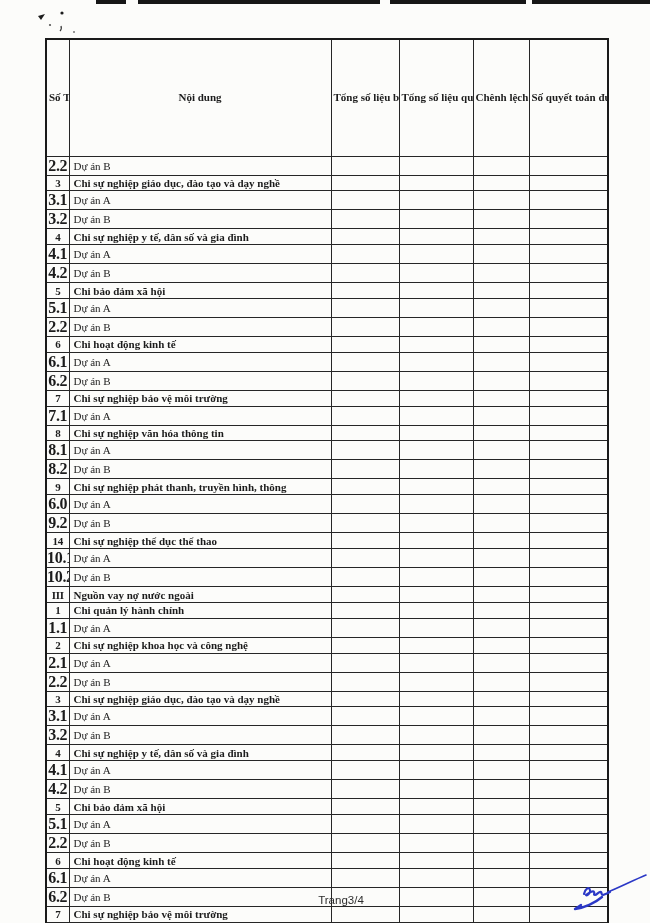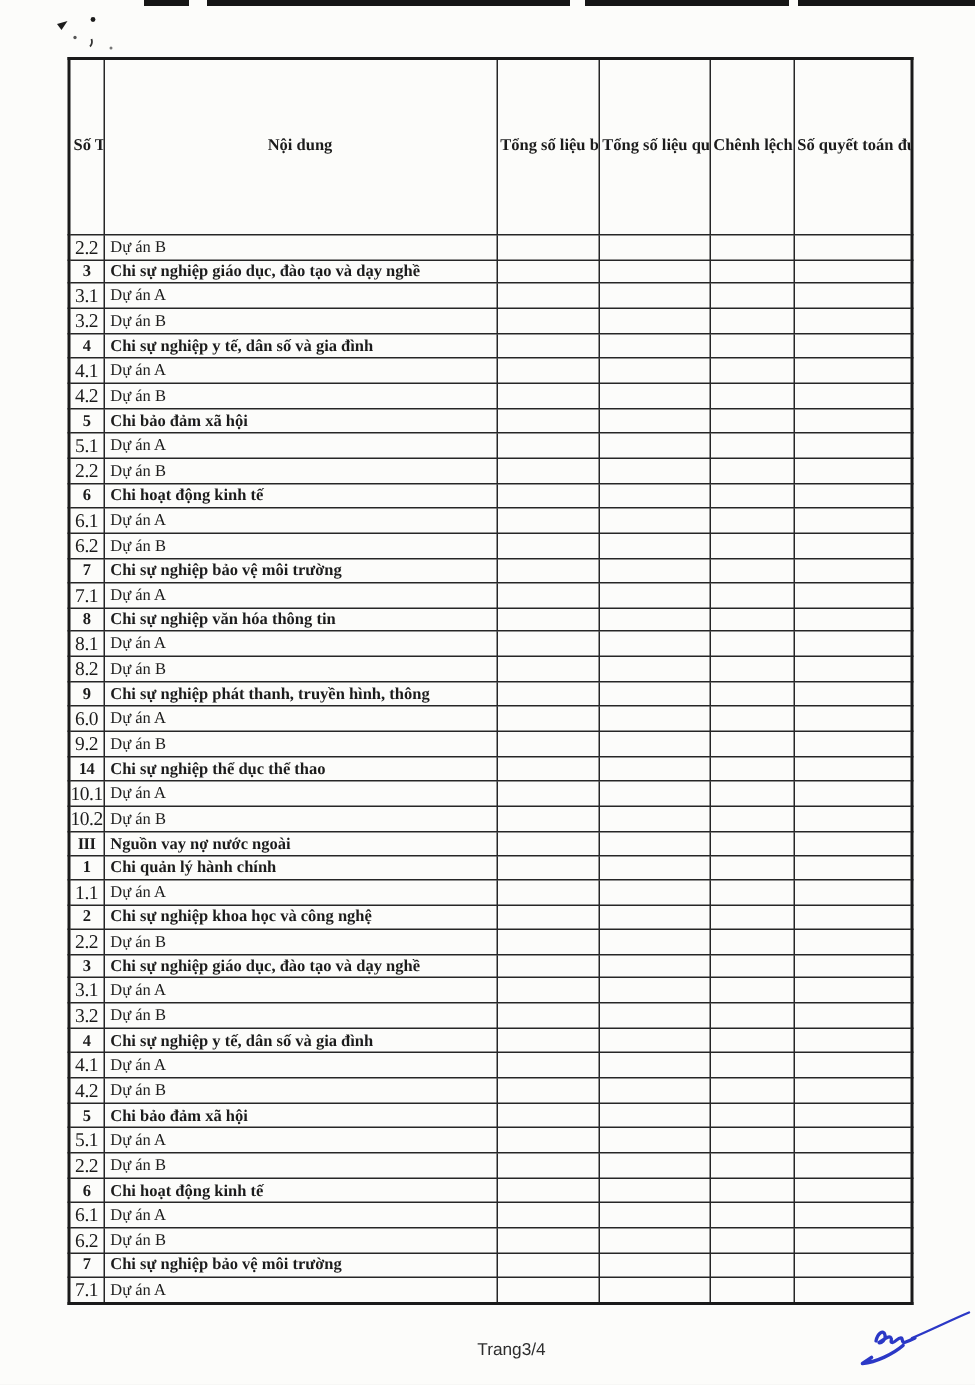--- a/index.html
+++ b/index.html
@@ -21,21 +21,21 @@
   }
   table.report th, table.report td {
     border:1px solid #262626; overflow:hidden; white-space:nowrap;
   }
   thead th {
     height:117px; font-weight:bold; font-size:11px; line-height:1.32;
     text-align:center; vertical-align:middle; white-space:normal; padding:1px 2px;
   }
   thead th.h-stt { font-size:11px; }
   tbody td { height:15.83px; font-size:11px; vertical-align:middle; }
-  td.c0 { text-align:center; font-size:13px; padding:0; letter-spacing:-0.3px; }
+  td.c0 { text-align:center; font-size:16px; padding:0; letter-spacing:-0.3px;font-weight:bold; }
   td.c1 { padding-left:4px; }
   tr.cat td.c0 { font-weight:bold; font-size:11px; }
   tr.cat td.c1 { font-weight:bold; }
   
   .footer {
     position:absolute; left:0; top:894px; width:650px; text-align:center;
     font-family:"Liberation Sans","DejaVu Sans",sans-serif; font-size:11.5px; color:#2e2e2e;padding-left:32px;
   }
   .signature { position:absolute; left:568px; top:870px; }
 </style>
@@ -296,20 +296,28 @@
         </tr>
         <tr class="cat">
           <td class="c0">2</td>
           <td class="c1">Chi sự nghiệp khoa học và công nghệ</td>
           <td class="c2"></td>
           <td class="c3"></td>
           <td class="c4"></td>
           <td class="c5"></td>
         </tr>
         <tr>
+          <td class="c0">2.1</td>
+          <td class="c1">Dự án A</td>
+          <td class="c2"></td>
+          <td class="c3"></td>
+          <td class="c4"></td>
+          <td class="c5"></td>
+        </tr>
+        <tr>
           <td class="c0">2.2</td>
           <td class="c1">Dự án B</td>
           <td class="c2"></td>
           <td class="c3"></td>
           <td class="c4"></td>
           <td class="c5"></td>
         </tr>
         <tr class="cat">
           <td class="c0">3</td>
           <td class="c1">Chi sự nghiệp giáo dục, đào tạo và dạy nghề</td>

